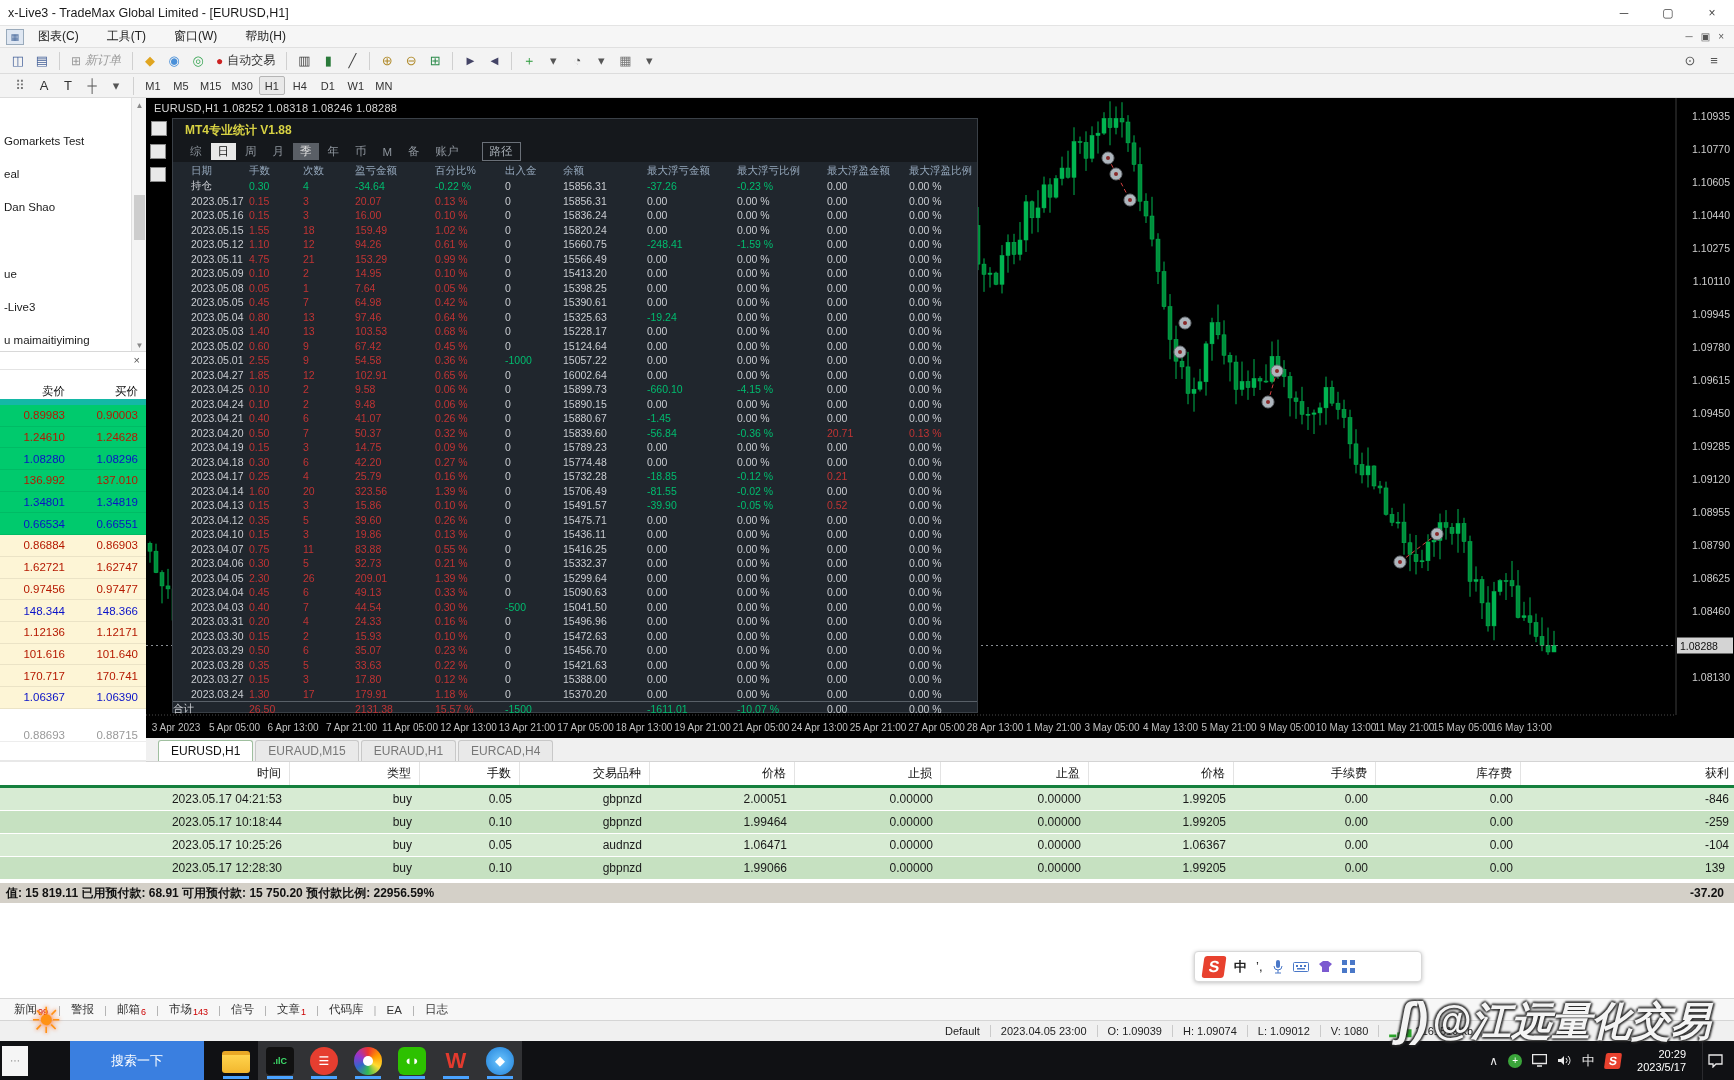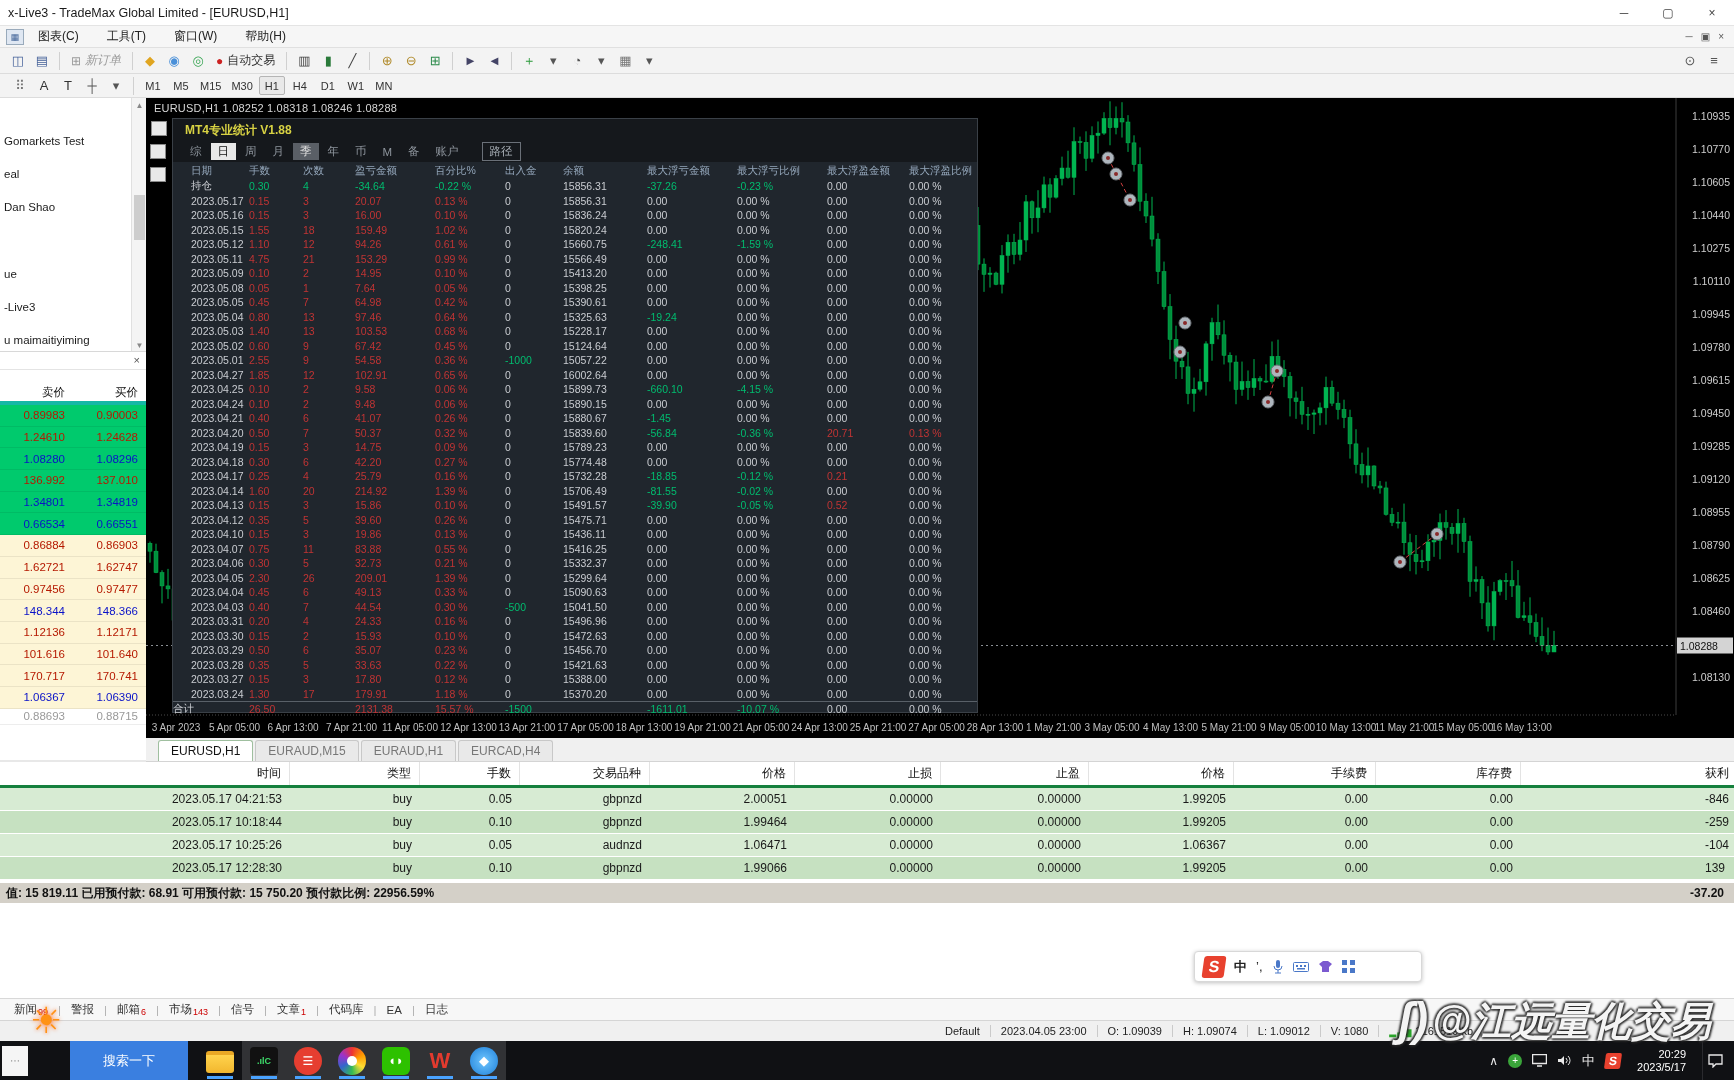--- a/index.html
+++ b/index.html
@@ -38,21 +38,21 @@
   #navigator { left:0; top:0; width:146px; height:254px; position:absolute; border-bottom:1px solid #d8d8d8; overflow:hidden; }
   #nav-list { padding-top:22px; }
   .nav-item { height:18.2px; font-size:11.5px; color:#1a1a1a; padding-left:4px; white-space:nowrap; overflow:hidden;margin-top:15px; }
   #nav-scroll { position:absolute; right:0; top:0; width:15px; height:254px; background:#f4f4f4; border-left:1px solid #e0e0e0; }
   #nav-scroll .sthumb { position:absolute; left:2px; top:97px; width:11px; height:45px; background:#cdcdcd; }
   .sarrow { position:absolute; left:0; width:15px; height:14px; display:flex; align-items:center; justify-content:center;
     font-size:8px; color:#888; }
   #market-watch { left:0; top:254px; width:146px; height:408px; position:absolute; background:#fff; overflow:hidden; }
   #mw-topstrip { height:18px; border-bottom:1px solid #e4e4e4; position:relative; }
   #mw-close { position:absolute; right:6px; top:2px; font-size:11px; color:#555; }
-  #mw-header { display:flex; height:22px; align-items:center; font-size:11.5px; color:#111; border-bottom:4px solid #14b8a6; margin-top:13px; }
+  #mw-header { display:flex; height:22px; align-items:center; font-size:11.5px; color:#111; border-bottom:6px solid #14b8a6; margin-top:13px; }
   #mw-header div { flex:1; text-align:right; padding-right:8px; }
   .mw-row { display:flex; height:21.7px; align-items:center; font-size:11.5px; border-bottom:1px solid rgba(0,0,0,0.07); }
   .mw-row div { flex:1; text-align:right; padding-right:8px; }
   .bg-green { background:#00ca6d; }
   .bg-cream { background:#fdf5d6; }
   .bg-white { background:#ffffff; }
   .c-red  { color:#b51900; }
   .c-blue { color:#0a12c8; }
   .c-gray { color:#9a9a9a; }
 
@@ -122,21 +122,21 @@
   #ime-bar { left:1194px; top:951px; width:228px; height:31px; background:#ffffff; border:1px solid #d8d8d8;
     border-radius:4px; box-shadow:0 1px 4px rgba(0,0,0,0.25); display:flex; align-items:center; padding:0 8px; gap:9px; z-index:25; }
   #sogou-logo { width:22px; height:22px; background:#e8412e; color:#fff; font-weight:bold; font-size:16px;
     display:flex; align-items:center; justify-content:center; border-radius:3px; transform:skewX(-8deg); }
   .ime-ic { font-size:13px; color:#333; display:flex; align-items:center; }
 
   
   #taskbar { left:0; top:1041px; width:1734px; height:39px; background:#101114; display:flex; align-items:center; z-index:20; }
   #tb-stub { width:26px; height:30px; background:#f5f5f5; margin-left:2px; display:flex; align-items:center;
     justify-content:center; color:#888; font-size:10px; }
-  #search-box { width:118px; height:39px; background:#3a7fe0; color:#fff; font-size:13px; display:flex;
+  #search-box { width:134px; height:39px; background:#3a7fe0; color:#fff; font-size:13px; display:flex;
     align-items:center; justify-content:center; margin-left:42px; }
   #sun-icon { position:absolute; left:30px; top:1000px; font-size:36px; color:#ff9214; z-index:26;
     text-shadow:0 0 4px #ff5a00; }
   .task-app { width:44px; height:39px; display:flex; align-items:center; justify-content:center; position:relative; }
   .task-app.active { background:rgba(255,255,255,0.14); }
   .underline { position:absolute; bottom:1px; left:9px; width:26px; height:3px; background:#4aa3ff; }
   .app-glyph { width:28px; height:28px; border-radius:6px; display:flex; align-items:center; justify-content:center; }
   #tray { margin-left:auto; display:flex; align-items:center; gap:10px; padding-right:6px; color:#e8e8e8; }
   .tray-ic { font-size:12px; display:flex; align-items:center; justify-content:center; }
   #clock { text-align:right; font-size:11px; line-height:13px; color:#fff; padding:0 6px; }
@@ -310,21 +310,21 @@
             <div class="c-red">101.640</div>
           </div>
           <div class="mw-row bg-cream">
             <div class="c-red">170.717</div>
             <div class="c-red">170.741</div>
           </div>
           <div class="mw-row bg-cream">
             <div class="c-blue">1.06367</div>
             <div class="c-blue">1.06390</div>
           </div>
-          <div class="mw-row bg-white" style="height: 16px; overflow: hidden;">
+          <div class="mw-row bg-white" style="height: 33px; overflow: hidden; align-items: flex-end;">
             <div class="c-gray">0.88693</div>
             <div class="c-gray">0.88715</div>
           </div>
         </div>
     </div>
   </div>
 
   <div class="abs" id="chart-area">
     <svg id="chart-svg" width="1588" height="640" viewBox="0 0 1588 640">
         <line x1="4" y1="443.5172425785942" x2="4" y2="464.7157402960191" stroke="#00b551" stroke-width="1"></line>
@@ -1190,21 +1190,21 @@
           <div class="sc-white">15732.28</div>
           <div class="sc-green">-18.85</div>
           <div class="sc-green">-0.12 %</div>
           <div class="sc-red">0.21</div>
           <div class="sc-white">0.00 %</div>
         </div>
         <div class="stats-grid stats-row">
           <div class="sc-white">2023.04.14</div>
           <div class="sc-red">1.60</div>
           <div class="sc-red">20</div>
-          <div class="sc-red">214.92</div>
+          <div class="sc-red">323.56</div>
           <div class="sc-red">1.39 %</div>
           <div class="sc-white">0</div>
           <div class="sc-white">15706.49</div>
           <div class="sc-green">-81.55</div>
           <div class="sc-green">-0.02 %</div>
           <div class="sc-white">0.00</div>
           <div class="sc-white">0.00 %</div>
         </div>
         <div class="stats-grid stats-row">
           <div class="sc-white">2023.04.13</div>

